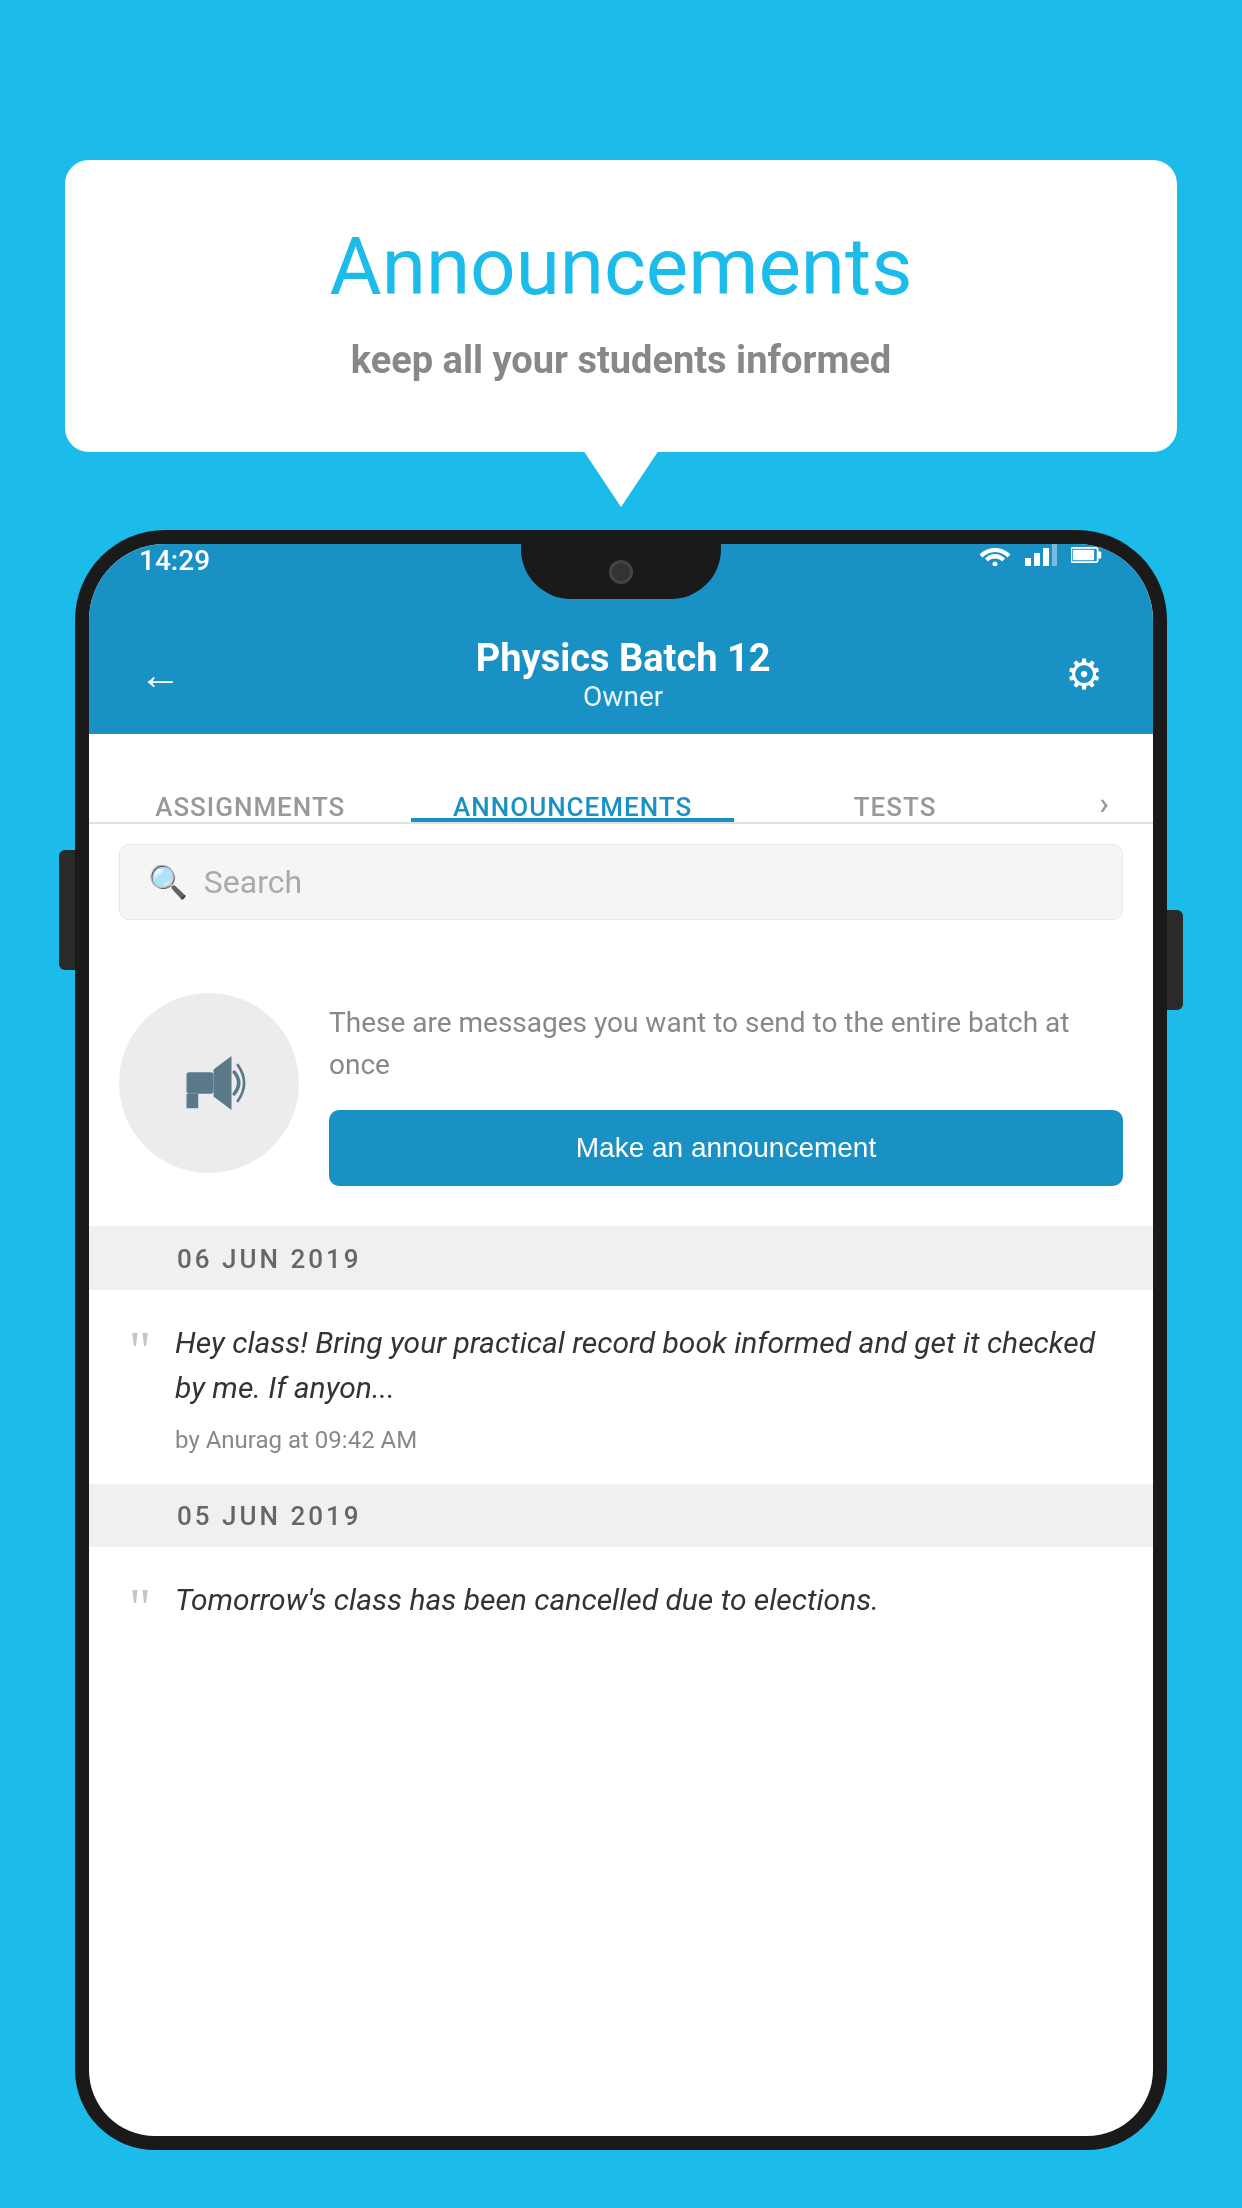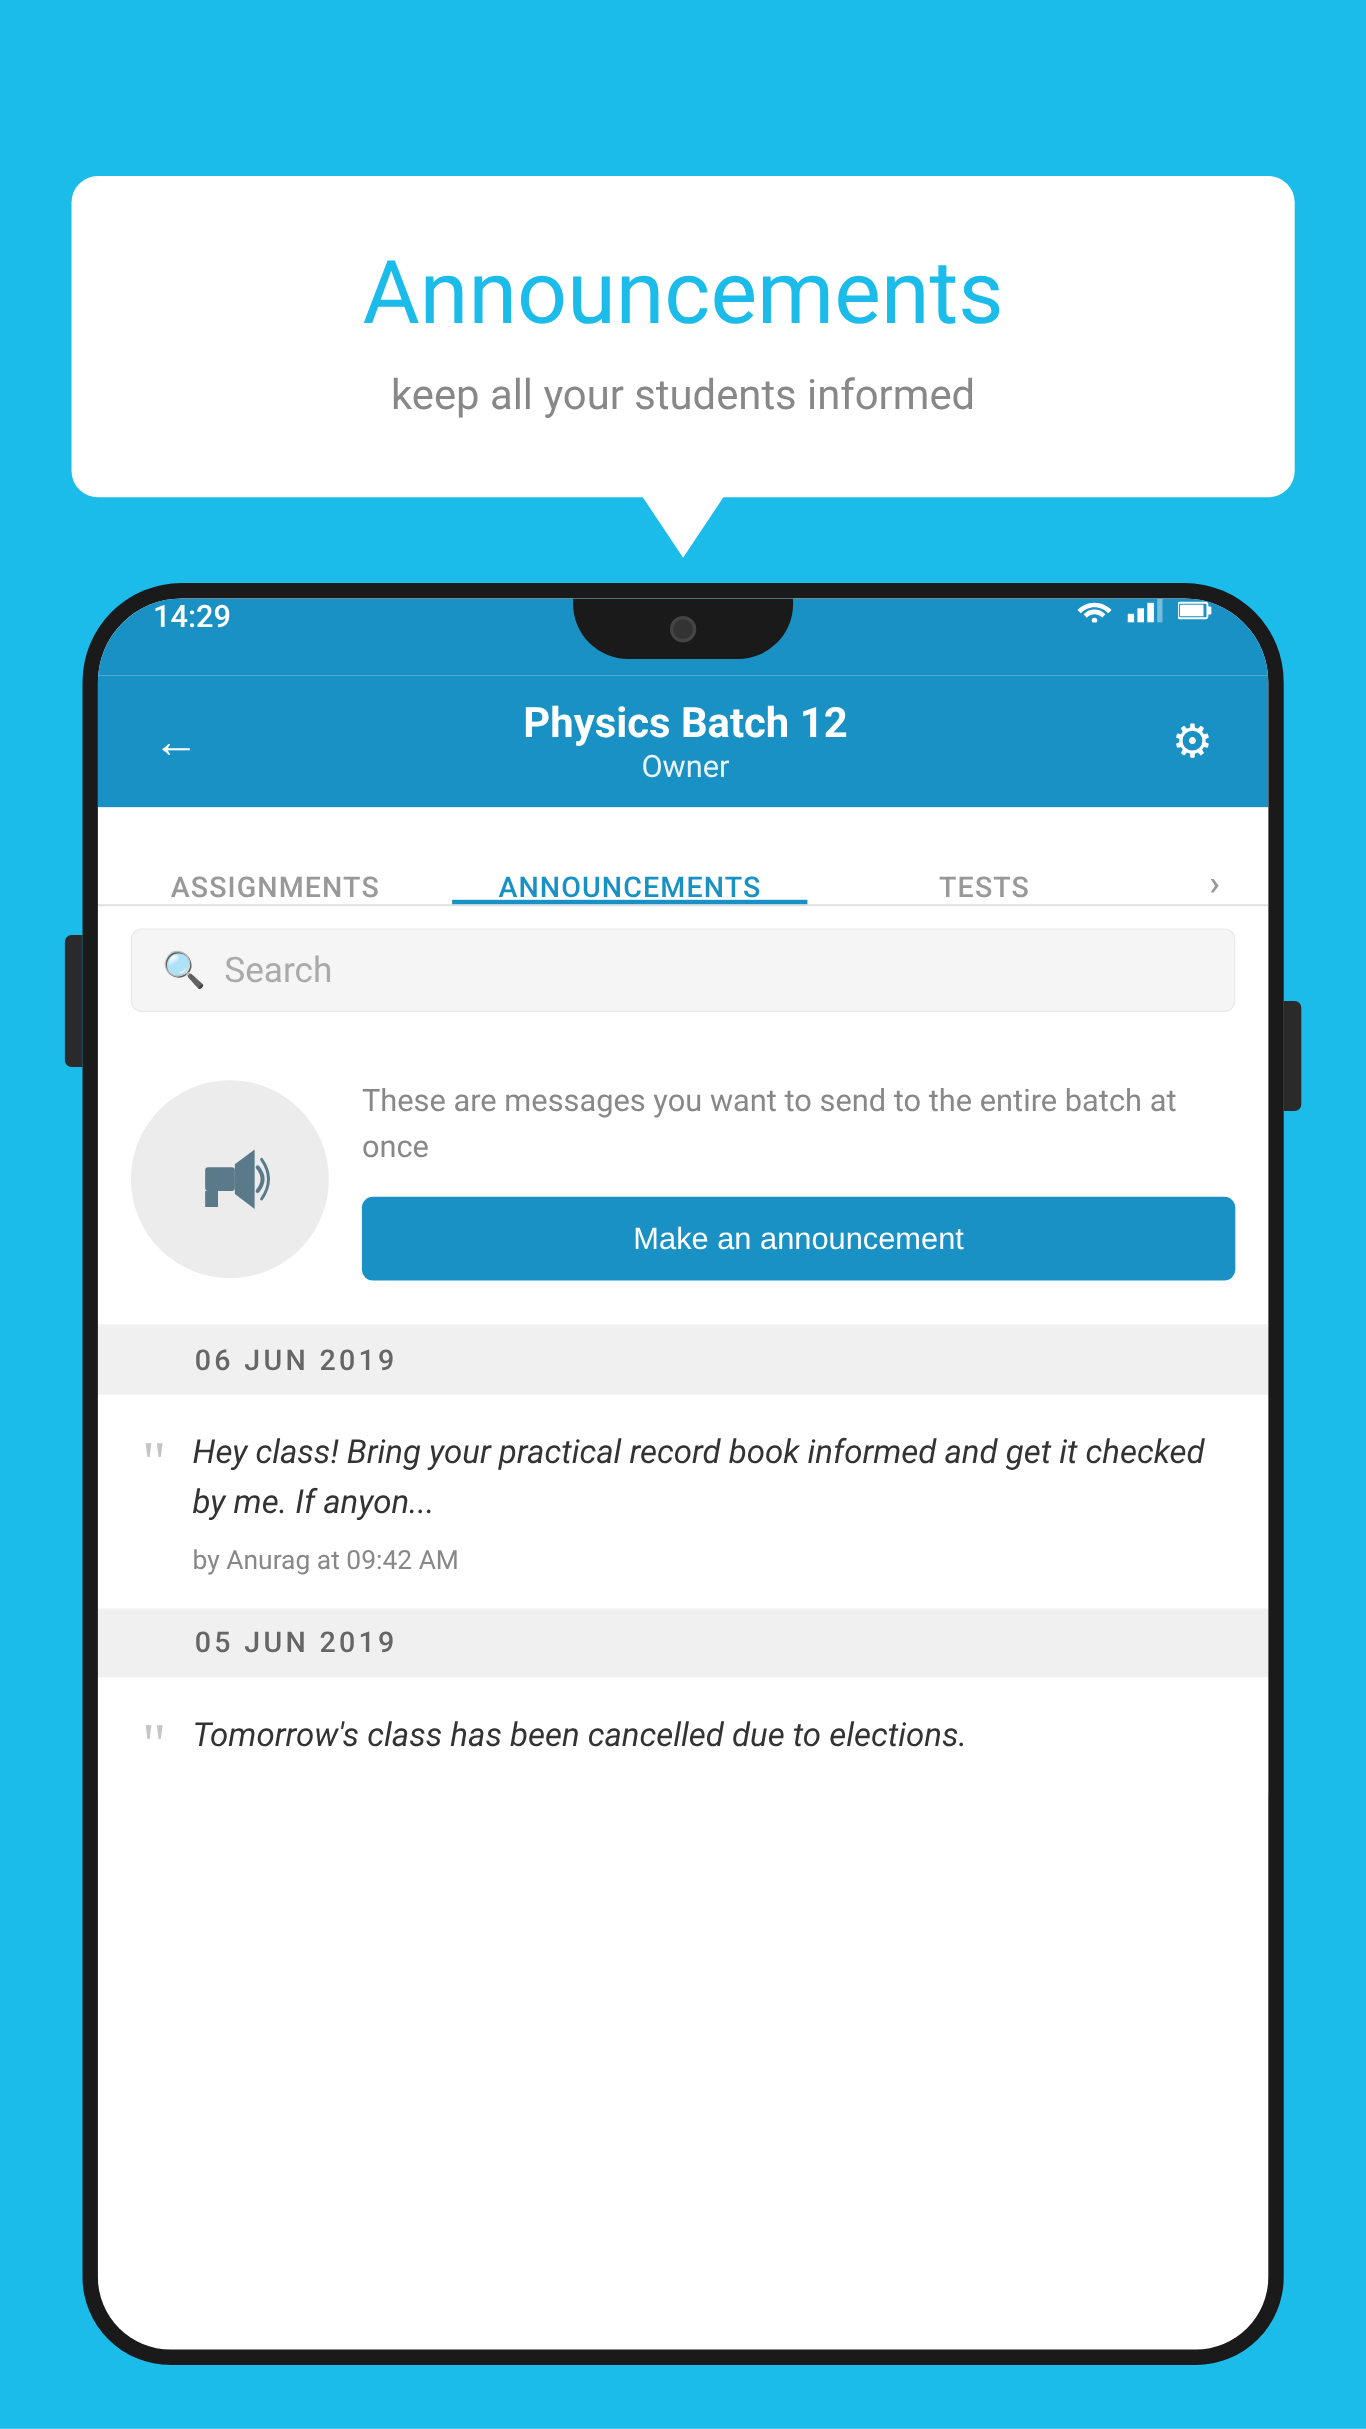--- a/index.html
+++ b/index.html
@@ -45,21 +45,21 @@
     .bubble-title {
       font-size: 80px;
       color: #1BBBEA;
       font-weight: 400;
       margin-bottom: 24px;
     }
 
     .bubble-subtitle {
       font-size: 38px;
       color: #888;
-      font-weight: 400;
+      font-weight: 700;
     }
 
     
     .phone-wrapper {
       position: absolute;
       top: 530px;
       left: 75px;
       right: 75px;
       bottom: 0;
     }
@@ -281,20 +281,21 @@
 
     .promo-right {
       flex: 1;
     }
 
     .promo-text {
       color: #888;
       font-size: 28px;
       line-height: 1.5;
       margin-bottom: 24px;
+      margin-top: 22px;
     }
 
     .announce-btn {
       background: #1a91c4;
       color: white;
       border: none;
       border-radius: 10px;
       padding: 22px 36px;
       font-size: 28px;
       font-weight: 500;

